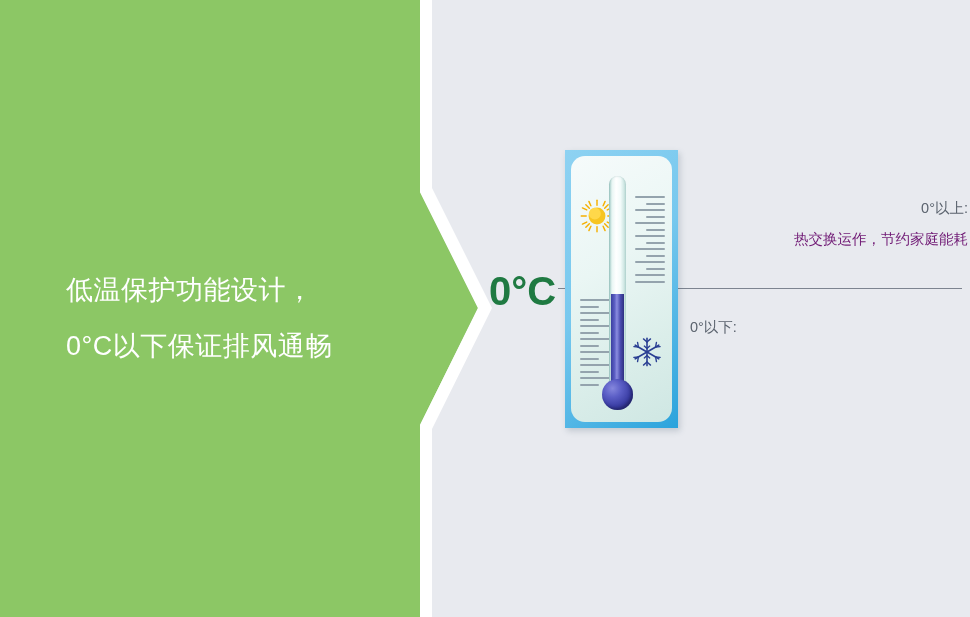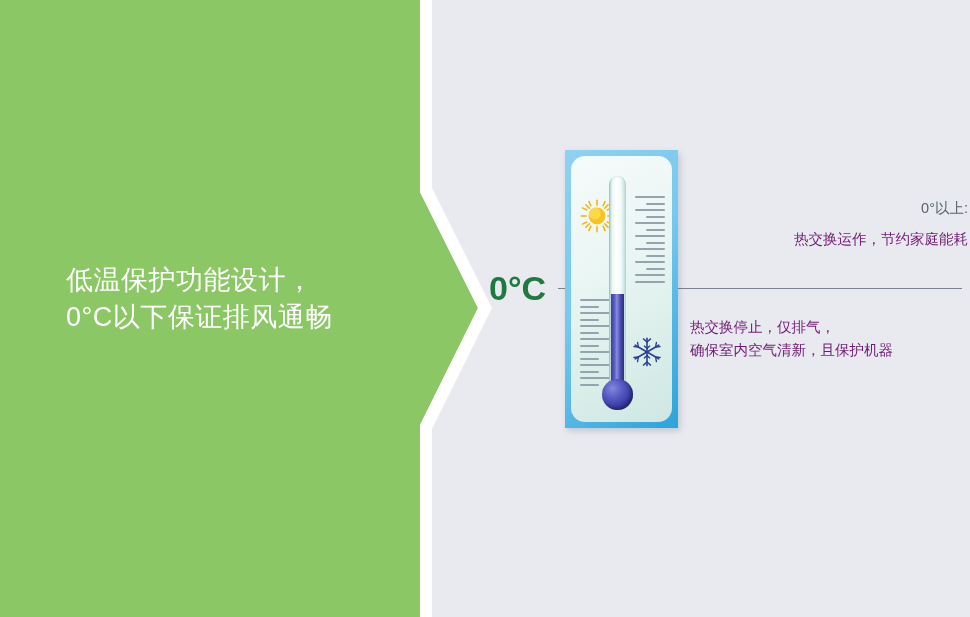--- a/index.html
+++ b/index.html
@@ -44,41 +44,41 @@
     clip-path: polygon(420px 0, 432px 0, 432px 188px, 492px 308px, 432px 429px, 432px 617px, 420px 617px, 420px 425px, 478px 308px, 420px 192px);
   }
 
   #headline {
     position: absolute;
     left: 66px;
     top: 262px;
     width: 340px;
     color: #ffffff;
     font-size: 27px;
-    line-height: 37px;
+    line-height: 56px;
     letter-spacing: 0.5px;
     white-space: pre-line;
   }
 
   
   #divider {
     position: absolute;
     left: 558px;
     top: 288px;
     width: 404px;
     height: 1px;
     background: #7d8490;
   }
 
   
   #temp-label {
     position: absolute;
     left: 489px;
     top: 269px;
-    font-size: 34px;
+    font-size: 40px;
     font-weight: bold;
     color: #1f7a42;
     letter-spacing: 0px;
   }
 
   
   #thermo-card {
     position: absolute;
     left: 565px;
     top: 150px;
@@ -296,17 +296,16 @@
 
     </div>
   </div>
 
   <div class="annotation" id="ann-above">
     <div class="ann-title">0°以上:</div>
     <div class="ann-body">热交换运作，节约家庭能耗</div>
   </div>
 
   <div class="annotation" id="ann-below">
-    <div class="ann-body">热交换停止，仅排气，
-确保室内空气清新，且保护机器</div>
+    <div class="ann-title">0°以下:</div>
   </div>
 
 </div>
 
 </body></html>

